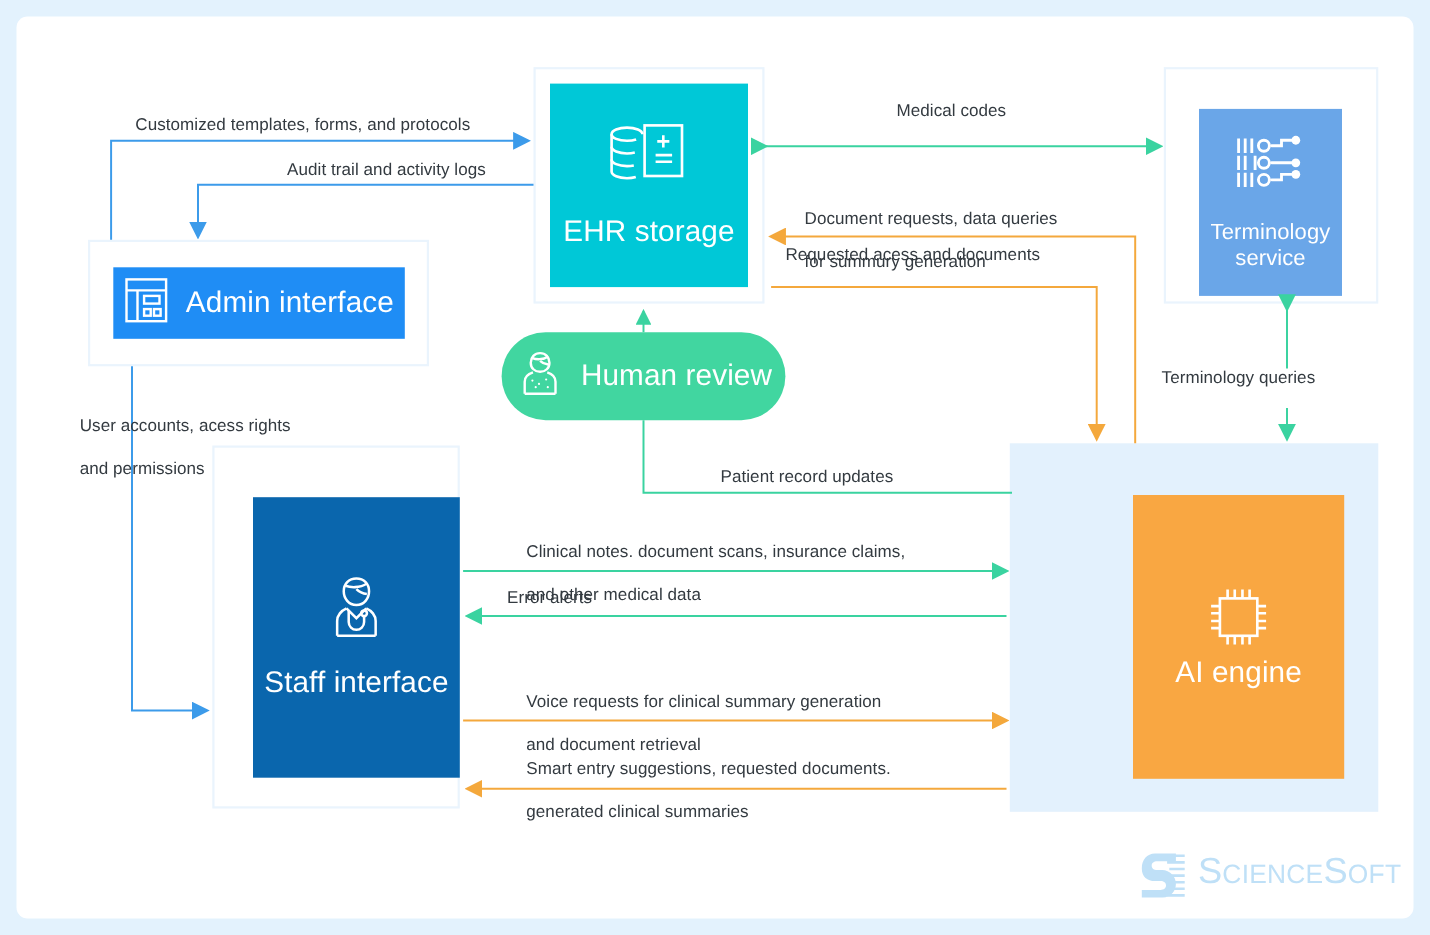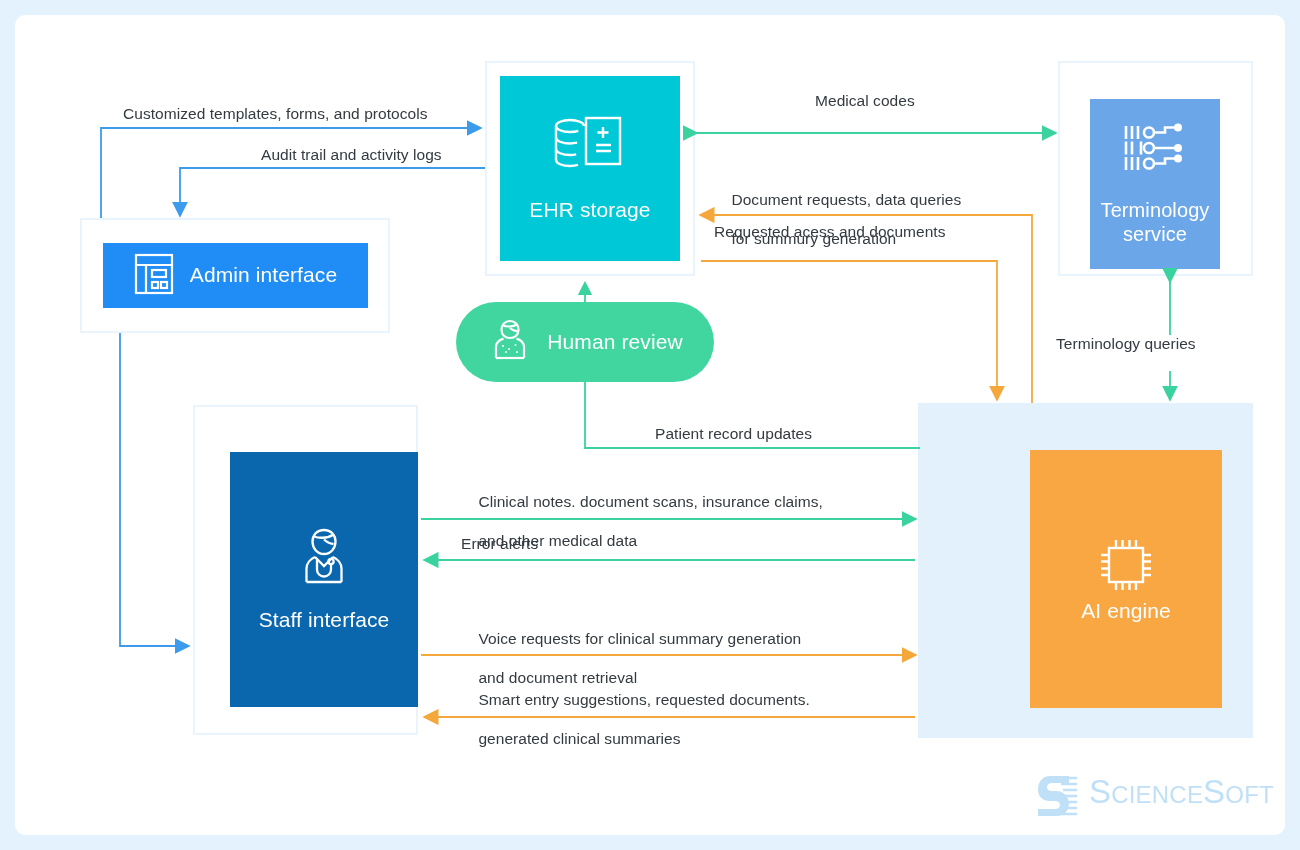--- a/index.html
+++ b/index.html
@@ -14,21 +14,21 @@
     width:1270px;height:820px;
     background:#ffffff;
     border-radius:10px;
     overflow:hidden;
   }
   .panel{position:absolute;background:#ffffff;border:2px solid #eaf4fd;box-sizing:border-box;}
   .panel-fill{position:absolute;box-sizing:border-box;}
 
   .node{position:absolute;box-sizing:border-box;display:flex;align-items:center;justify-content:center;}
   .node-col{flex-direction:column;}
-  .node-label{color:#ffffff;font-size:21px;line-height:1.18;text-align:center;letter-spacing:.1px;}
+  .node-label{color:#ffffff;font-size:27px;line-height:1.18;text-align:center;letter-spacing:.1px;}
   .node-label.small{font-size:20px;}
   .node-ico{display:block;}
 
   .edge-label{
     position:absolute;color:#333a40;font-size:15.5px;line-height:1.25;
     white-space:pre;letter-spacing:.05px;
   }
 
   svg.wires{position:absolute;left:0;top:0;width:1270px;height:820px;overflow:visible;}
 
@@ -194,20 +194,24 @@
 
       <path d="M406,640 L900,640" stroke="#f4a83c" marker-end="url(#ah-orange)"></path>
 
       <path d="M900,702 L410,702" stroke="#f4a83c" marker-end="url(#ah-orange)"></path>
     </g>
   </svg>
 
   <div class="edge-label" style="left:108px;top:89px;">Customized templates, forms, and protocols</div>
   <div class="edge-label" style="left:246px;top:130px;">Audit trail and activity logs</div>
 
+  <div class="edge-label" style="left:40px;top:344px;">
+    <span>User accounts, acess rights</span><br>
+    <span>and permissions</span>
+  </div>
 
   <div class="edge-label" style="left:800px;top:76px;">Medical codes</div>
 
   <div class="edge-label" style="left:699px;top:156px;">
     <span>Document requests, data queries</span><br>
     <span>for summury generation</span>
   </div>
 
   <div class="edge-label" style="left:699px;top:207px;">Requested acess and documents</div>
 

